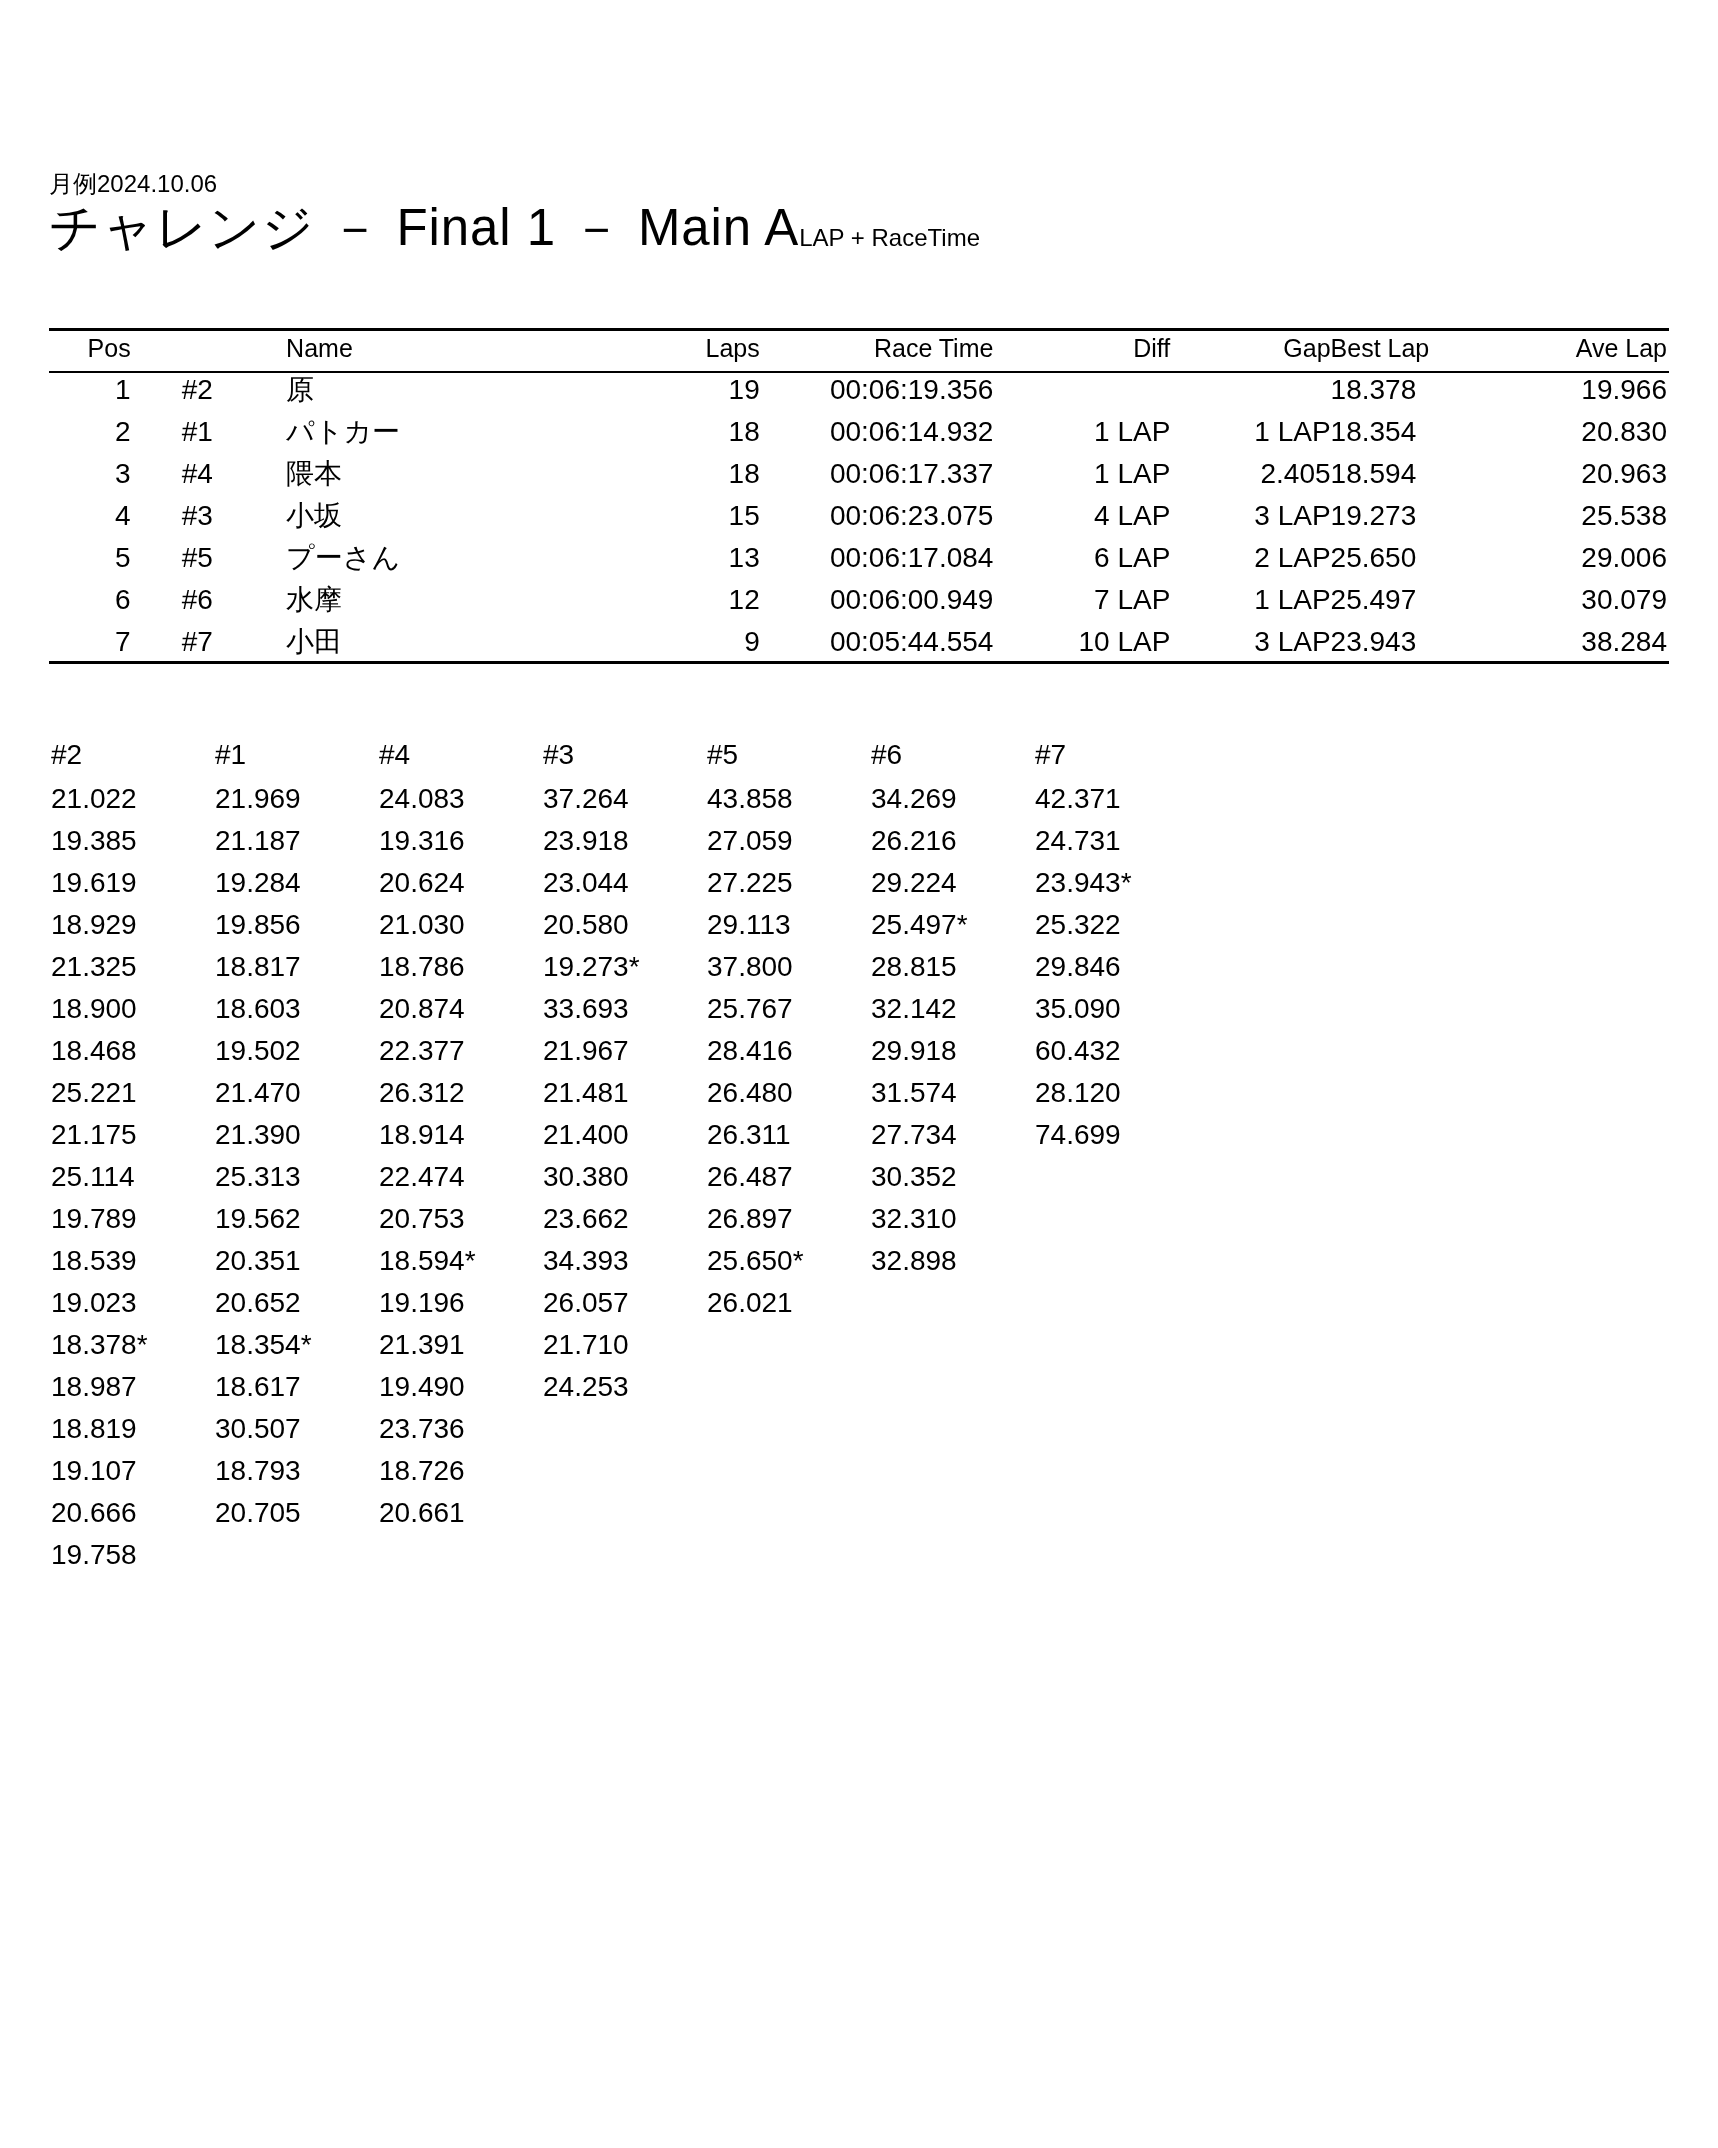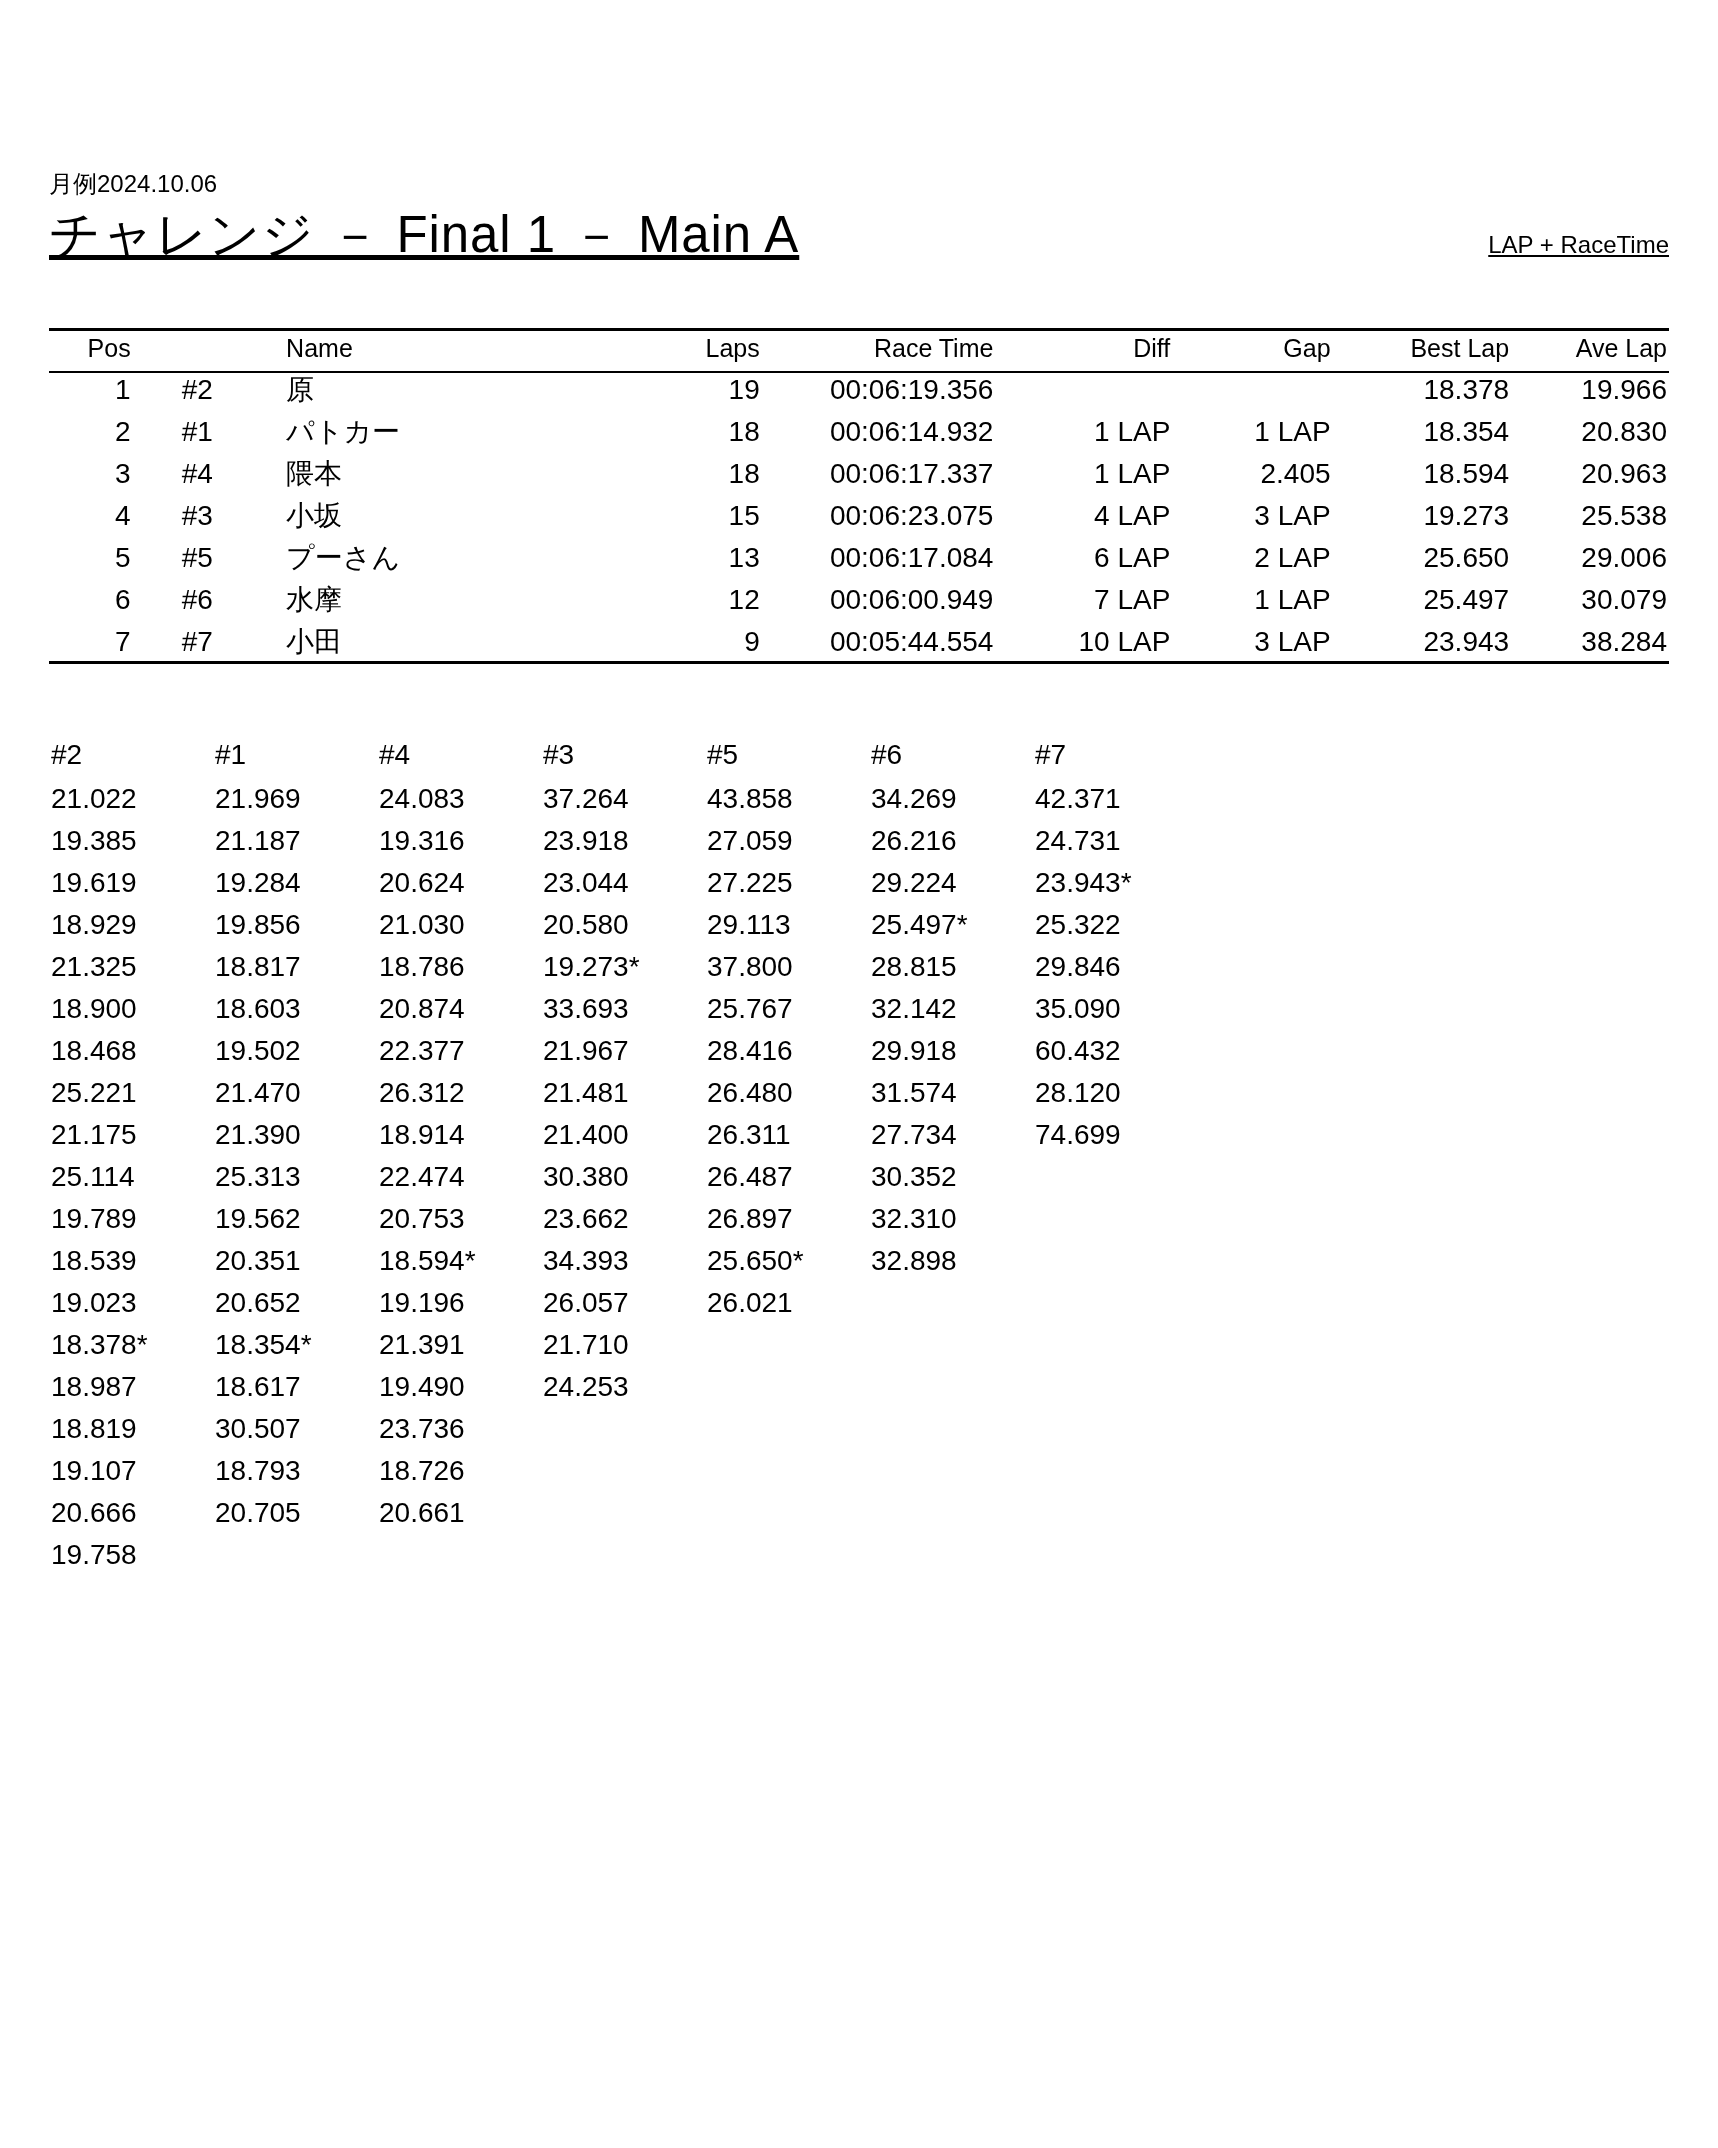--- a/index.html
+++ b/index.html
@@ -31,24 +31,23 @@
     width: 1620px;
   }
   .subtitle {
     font-size: 24px;
     line-height: 29px;
     letter-spacing: 0px;
   }
   .title-row {
     display: flex;
     align-items: flex-end;
-    justify-content: space-between;
+    justify-content: flex-start;
     width: 100%;
-    margin-top: 7px;
-    text-decoration: underline;
+    margin-top: 0;
   }
   .main-title {
     font-size: 51px;
     line-height: 60px;
     letter-spacing: 0.9px;
     white-space: pre;
   }
   .header-right {
     font-size: 24px;
     line-height: 27px;
@@ -104,21 +103,21 @@
     background: #000;
   }
 
   .col-pos    { width: 94px; text-align: right; }
   .col-car    { width: 94px; text-align: left;  padding-left: 51px !important; }
   .col-name   { width: 426px; text-align: left;  padding-left: 25.6px !important; }
   .col-laps   { width: 145px; text-align: right; }
   .col-time   { width: 256px; text-align: right; }
   .col-diff   { width: 204px; text-align: right; }
   .col-gap    { width: 187px; text-align: right; }
-  .col-best   { width: 204px; text-align: right; }
+  .col-best   { width: 204px; text-align: left; }
   .col-ave    { width: 179px; text-align: right; }
 
   
   .laps {
     position: absolute;
     left: 51px;
     top: 734px;
     display: flex;
     gap: 0px;
     font-size: 28px;

